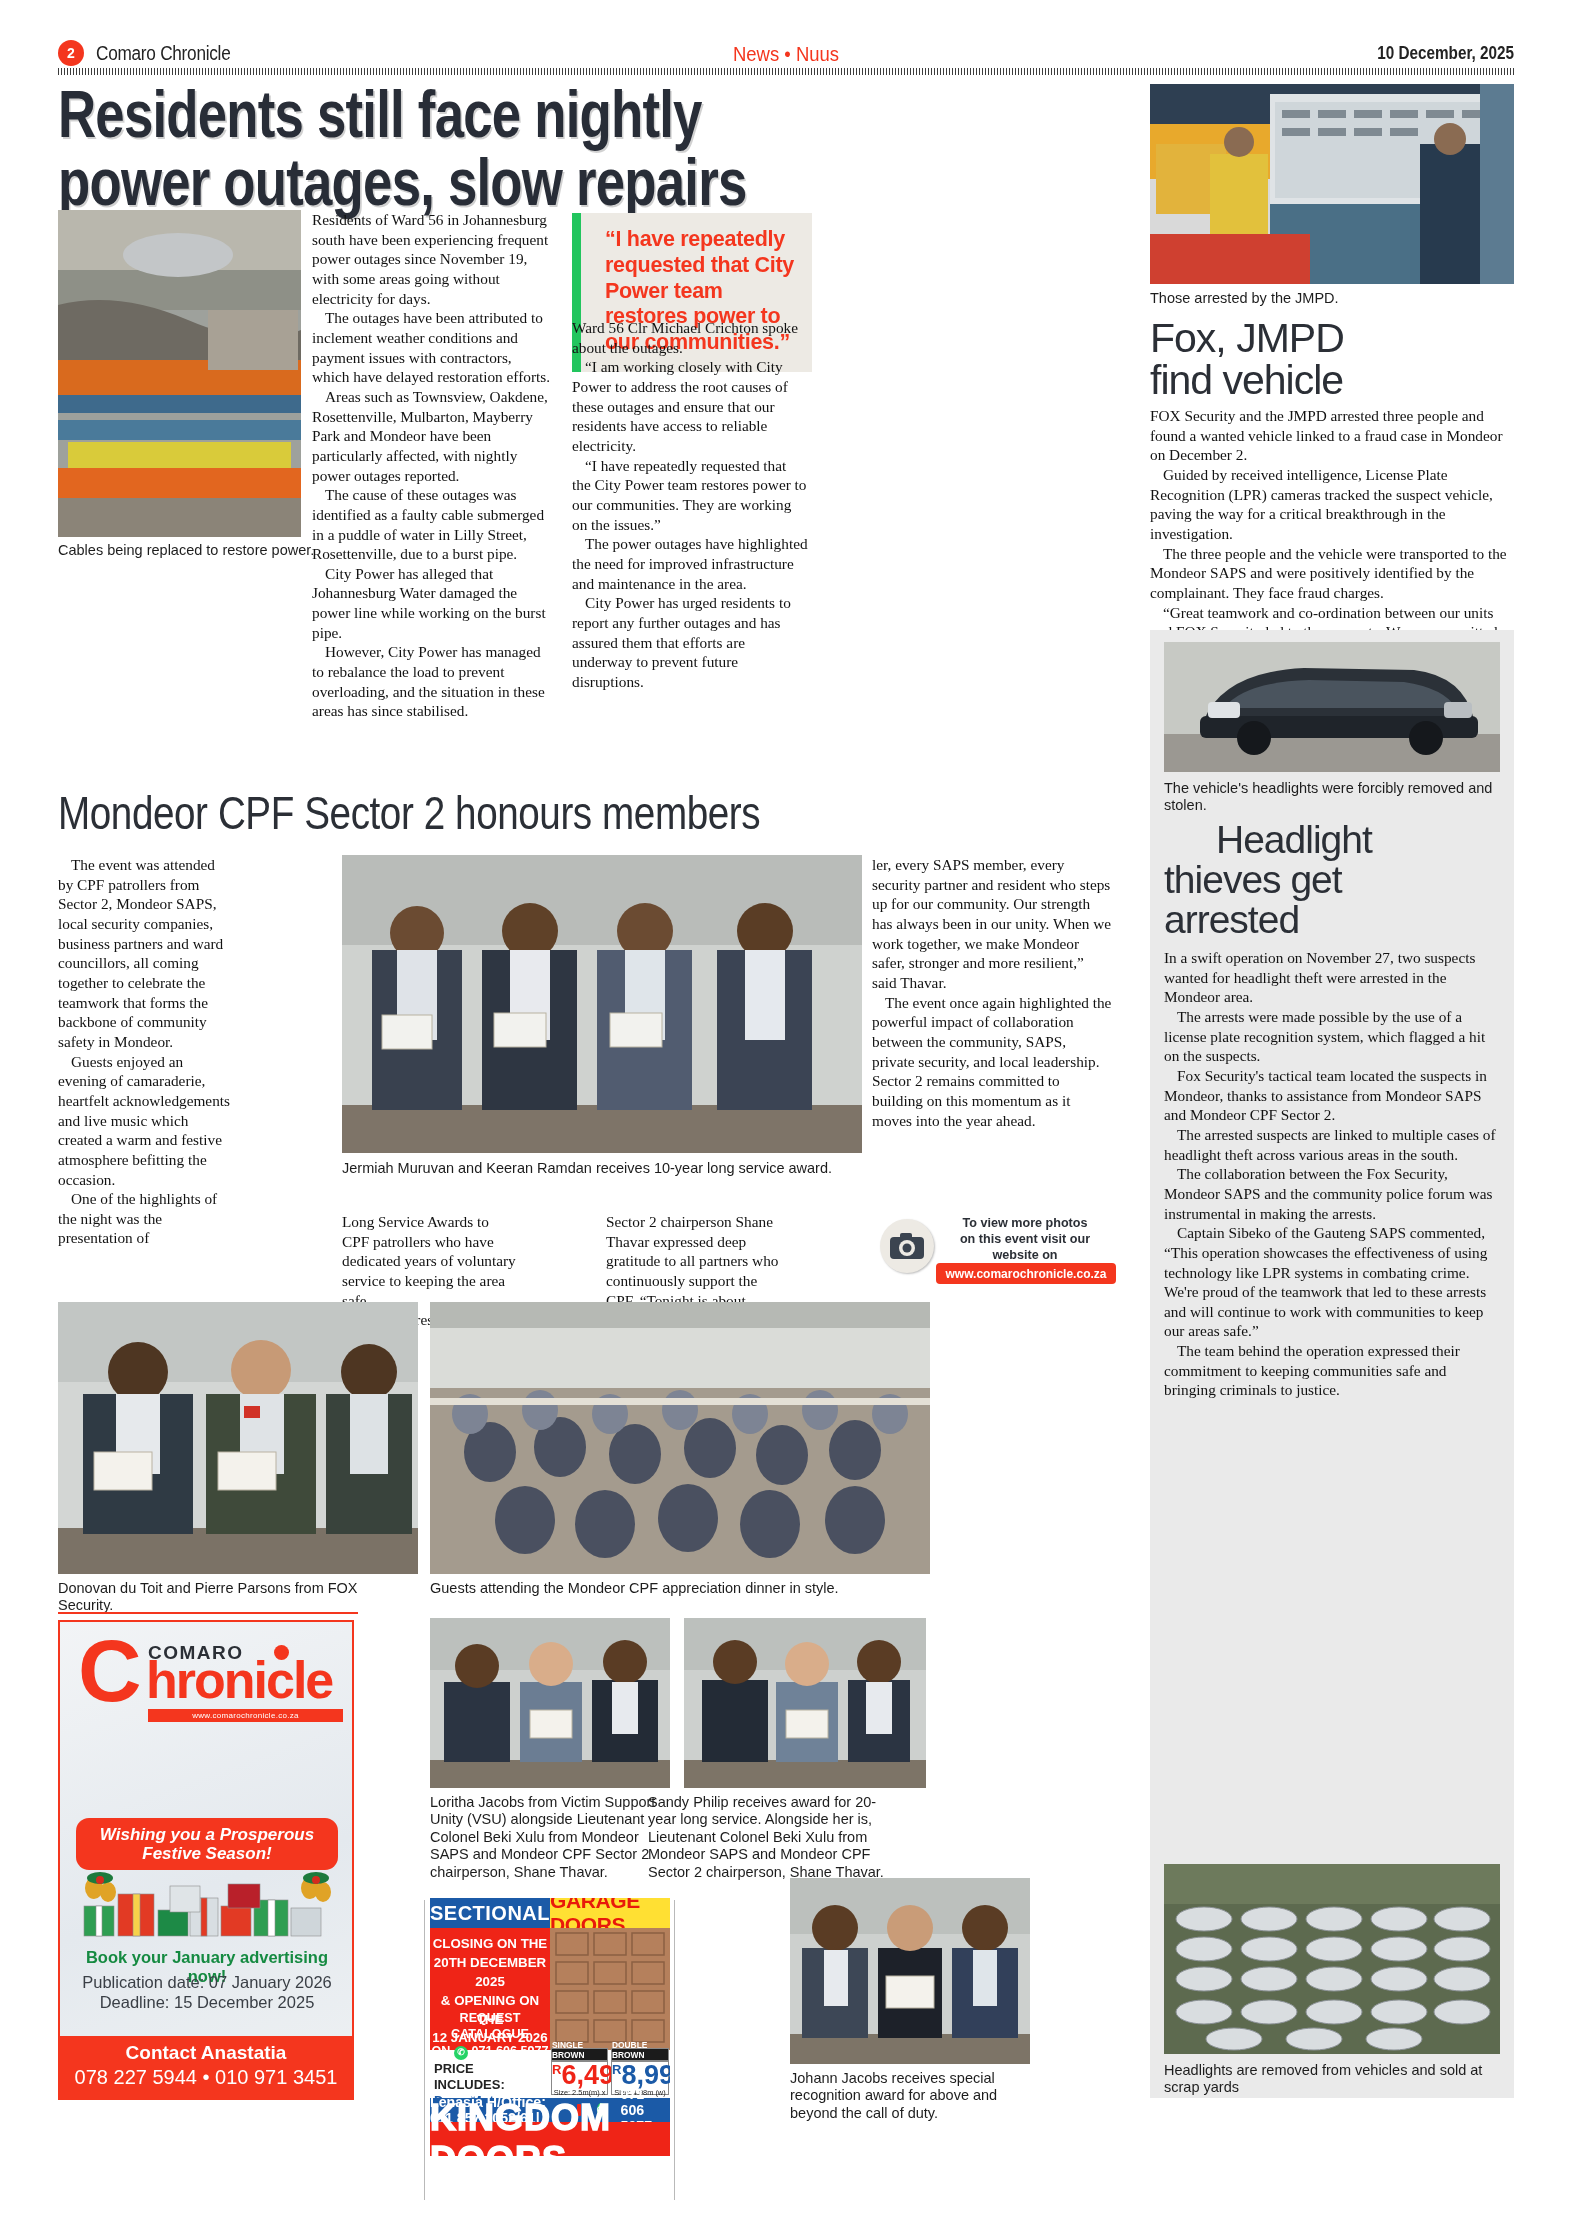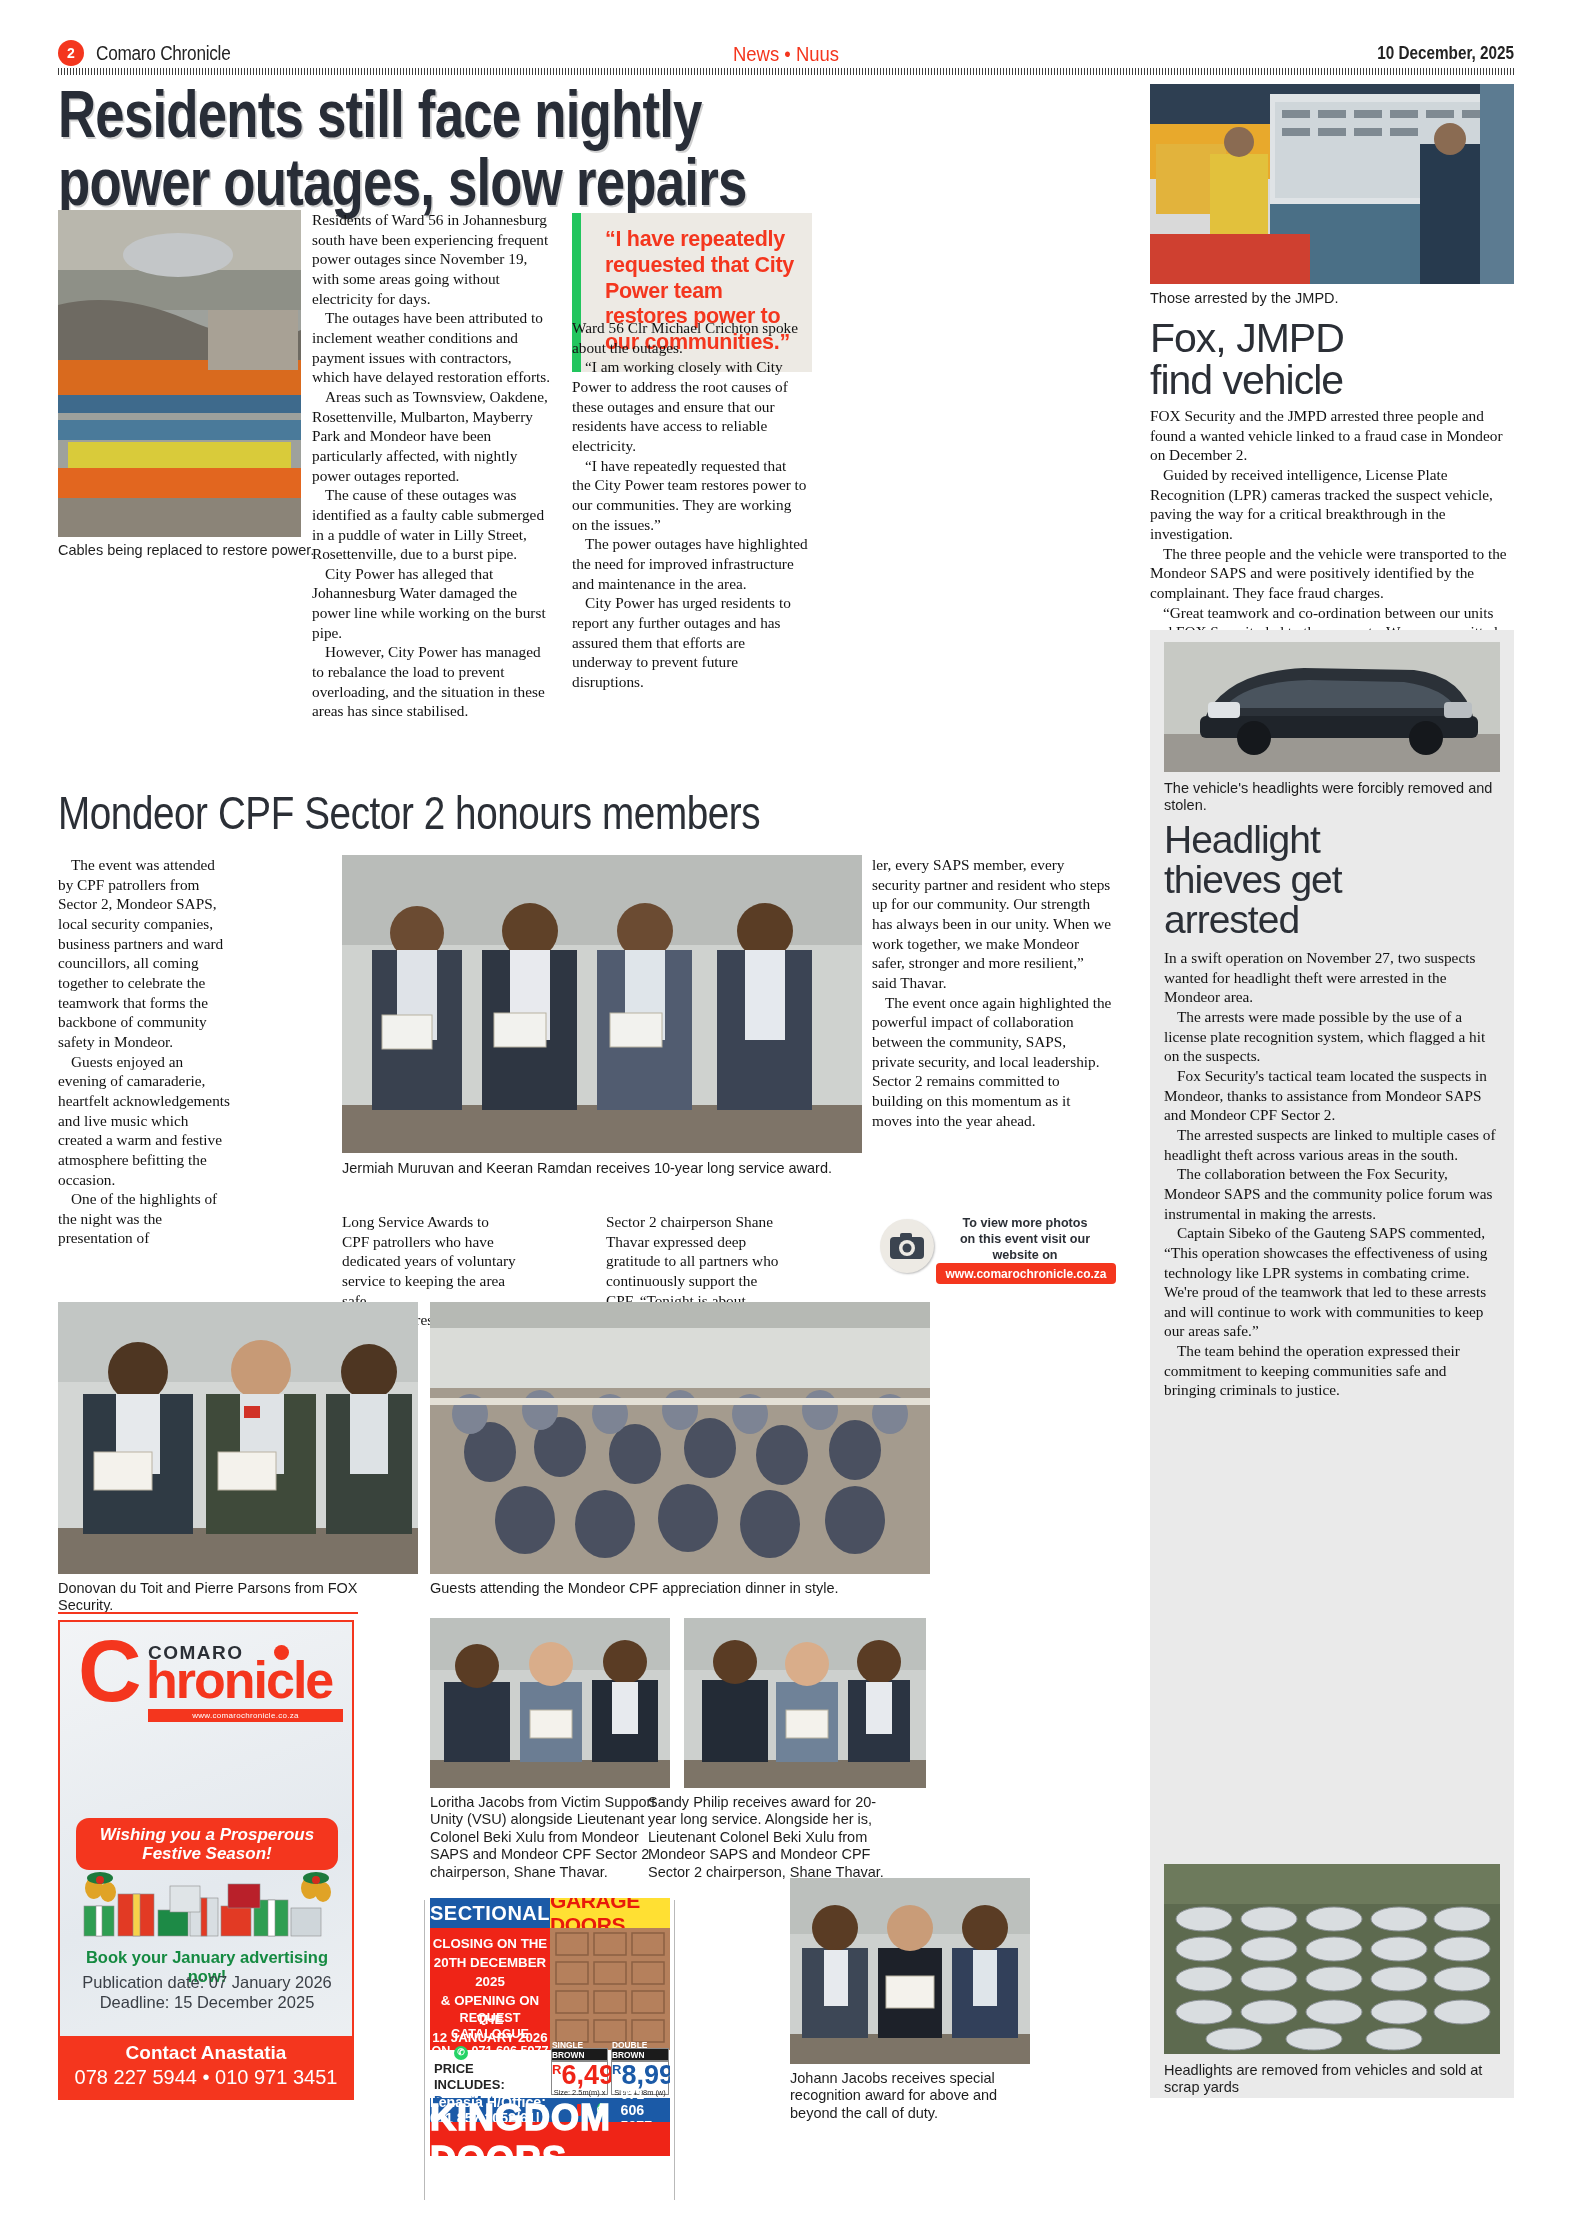--- a/index.html
+++ b/index.html
@@ -411,21 +411,21 @@
     <path d="M60 66 Q80 40 145 38 L240 40 Q280 46 292 66 Z" fill="#4a545e"></path>
     <rect x="36" y="74" width="278" height="22" rx="6" fill="#1f242a"></rect>
     <circle cx="90" cy="96" r="17" fill="#15181c"></circle>
     <circle cx="262" cy="96" r="17" fill="#15181c"></circle>
     <rect x="44" y="60" width="32" height="16" rx="4" fill="#dfe3e6"></rect>
     <rect x="280" y="60" width="28" height="16" rx="4" fill="#b9bec2"></rect>
   </svg>
 </div>
 <div class="caption" style="position:absolute;left:1164px;top:780px;width:330px;">The vehicle's headlights were forcibly removed and stolen.</div>
 
-<div class="head-light" style="position:absolute;left:1164px;top:820px;width:340px;font-size:39px;">Headlight</div>
+<div class="head-light" style="position:absolute;left:1216px;top:820px;width:340px;font-size:39px;">Headlight</div>
 <div class="head-light" style="position:absolute;left:1164px;top:860px;width:340px;font-size:39px;">thieves get</div>
 <div class="head-light" style="position:absolute;left:1164px;top:900px;width:340px;font-size:39px;">arrested</div>
 
 <div class="body-col" style="position:absolute;left:1164px;top:948px;width:336px;">
   <p class="first">In a swift operation on November 27, two suspects wanted for headlight theft were arrested in the Mondeor area.</p>
   <p>The arrests were made possible by the use of a license plate recognition system, which flagged a hit on the suspects.</p>
   <p>Fox Security's tactical team located the suspects in Mondeor, thanks to assistance from Mondeor SAPS and Mondeor CPF Sector 2.</p>
   <p>The arrested suspects are linked to multiple cases of headlight theft across various areas in the south.</p>
   <p>The collaboration between the Fox Security, Mondeor SAPS and the community police forum was instrumental in making the arrests.</p>
   <p>Captain Sibeko of the Gauteng SAPS commented, “This operation showcases the effectiveness of using technology like LPR systems in combating crime. We're proud of the teamwork that led to these arrests and will continue to work with communities to keep our areas safe.”</p>

